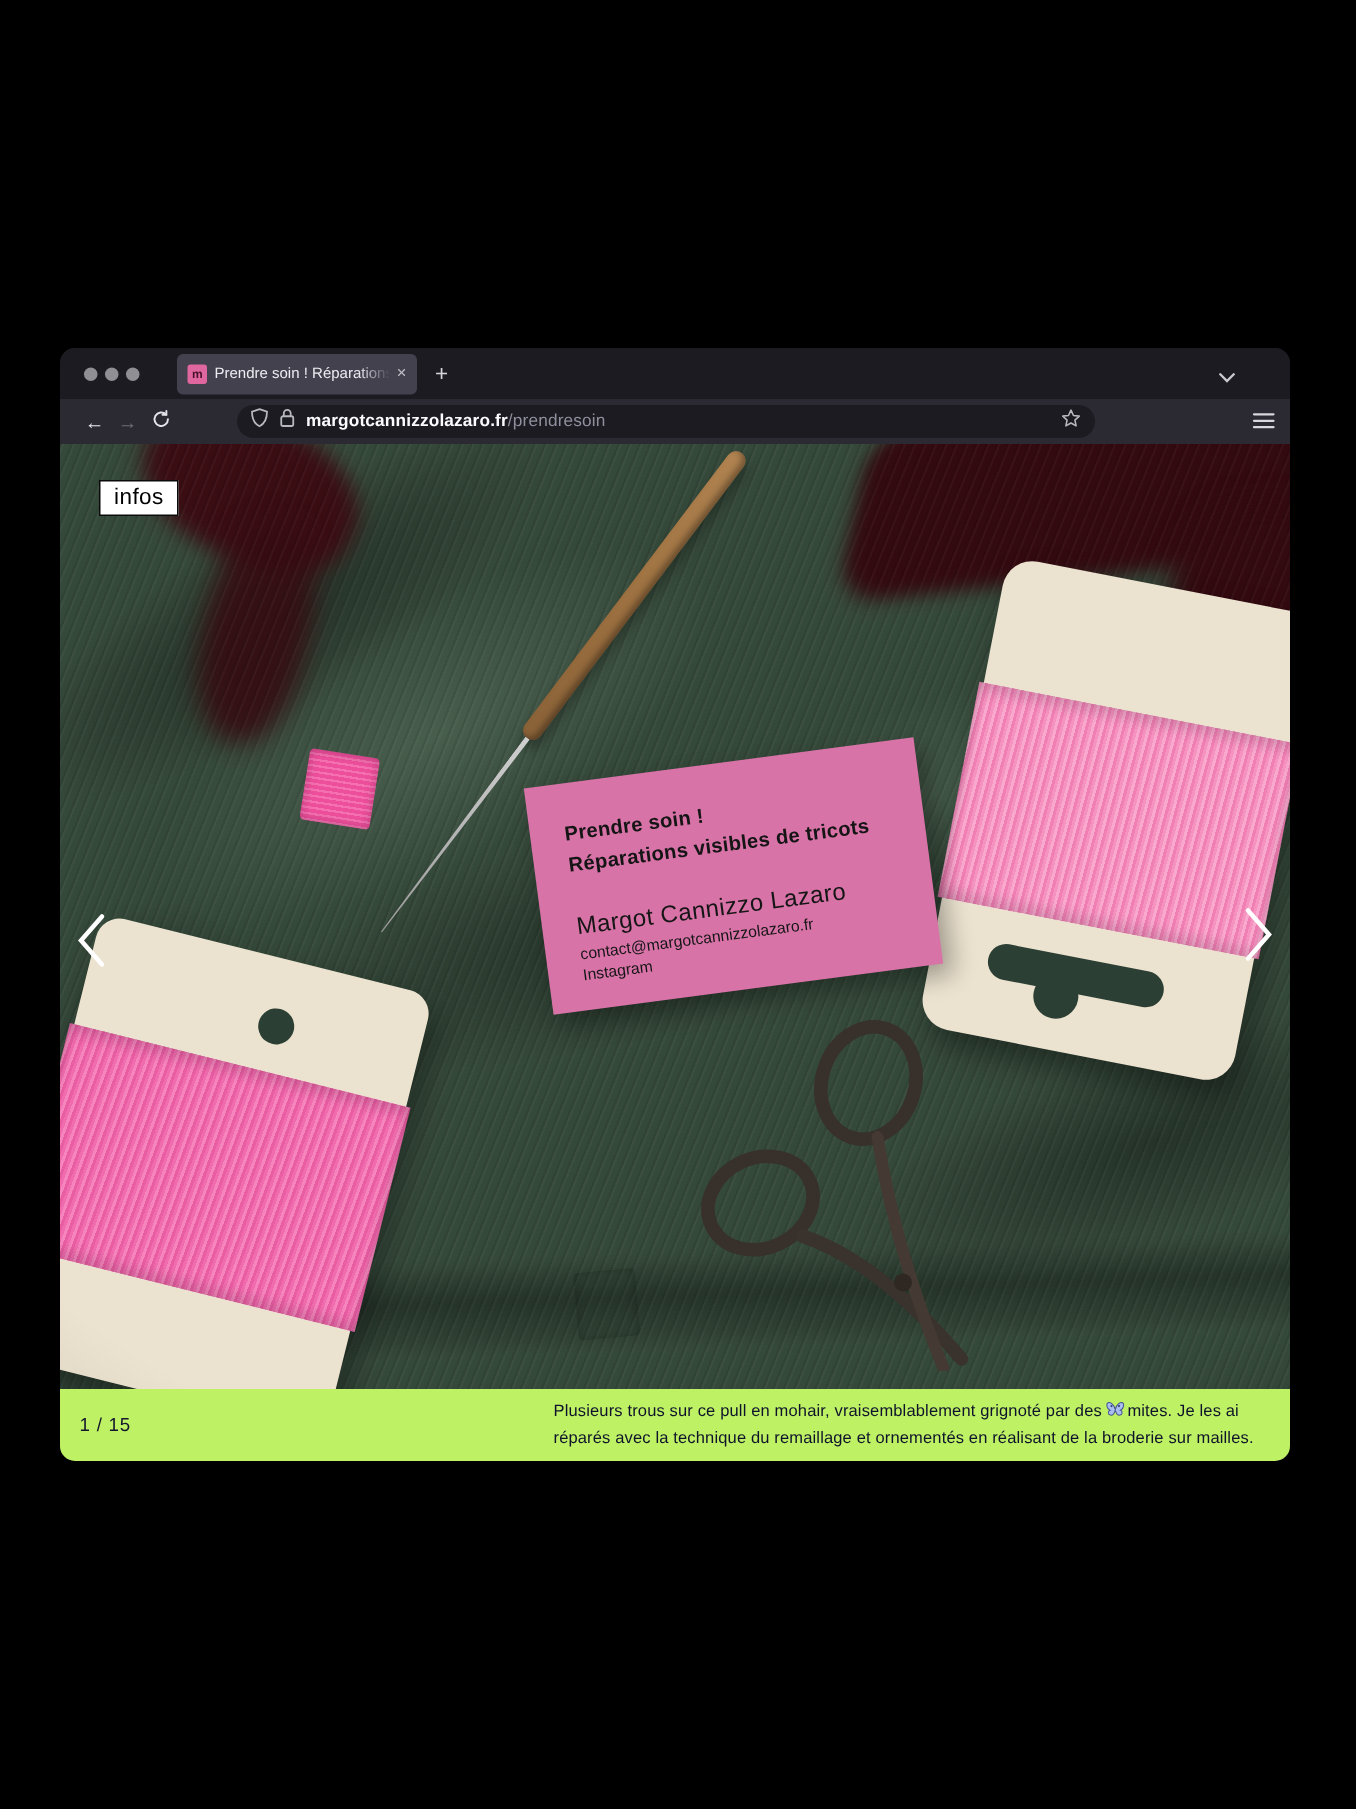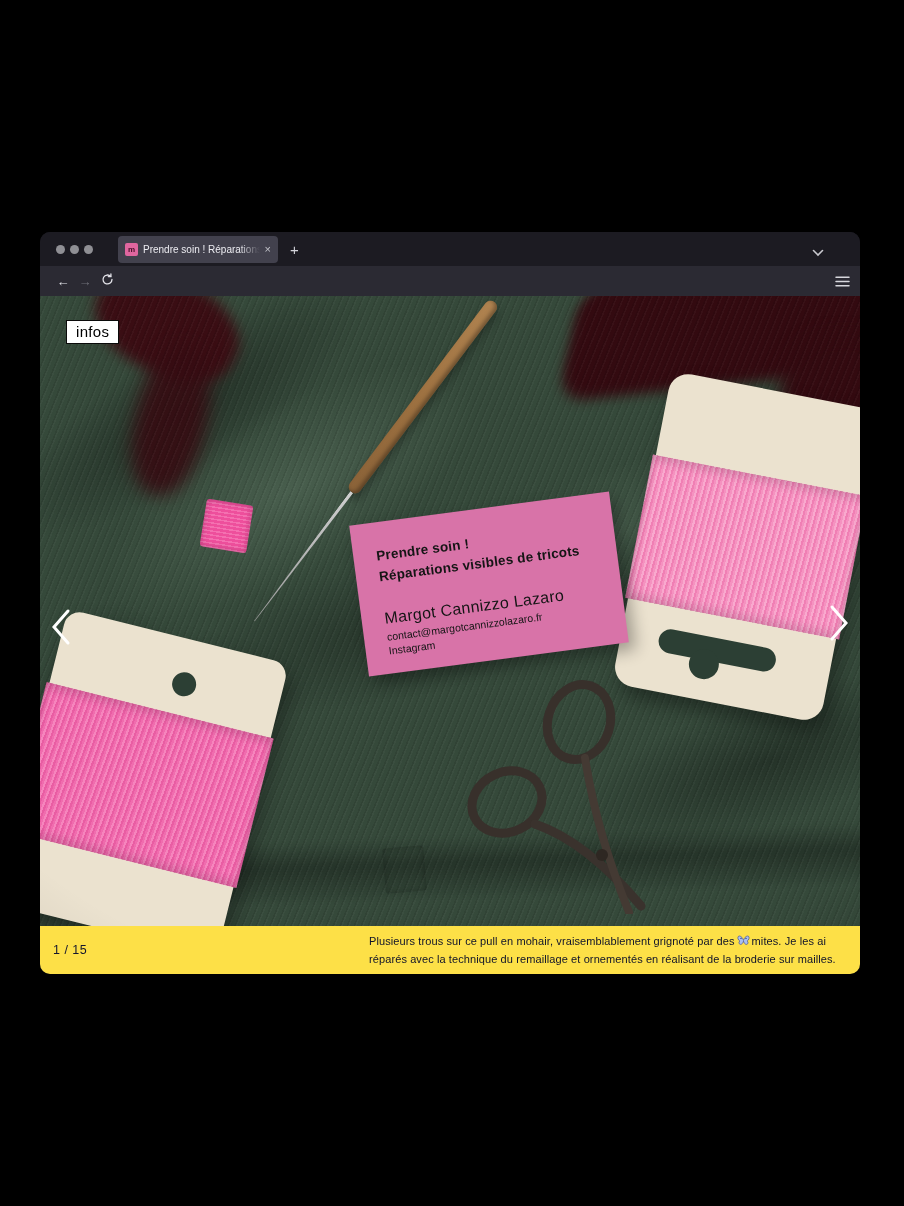--- a/index.html
+++ b/index.html
@@ -132,21 +132,21 @@
   
   .scissors { left:405px; top:378px; width:230px; height:240px; }
   .arrow { width:26px; height:38px; cursor:pointer; }
   .arrow-left { left:8px; top:312px; }
   .arrow-right { left:786px; top:308px; }
   .infos { left:26px; top:24px; background:#fff; color:#000; font-size:15px;
     padding:2px 9px 3px; border:1px solid #0a0a0a; letter-spacing:.3px;
     cursor:pointer; }
 
   
-  .caption-bar { position:relative; height:48px; background:#fde047; }
+  .caption-bar { position:relative; height:48px; background:#bef264; }
   .pagination { position:absolute; left:13px; top:50%; transform:translateY(-50%);
     font-size:12.5px; color:#14162e; letter-spacing:.5px; }
   .caption { position:absolute; right:5px; top:50%; transform:translateY(-50%);
     width:486px; font-size:11px; line-height:1.5;
     color:#0e122a; letter-spacing:.1px; }
   .moth { display:inline-block; vertical-align:-1px; margin:0 2px; }
 </style>
 </head>
 <body>
 
@@ -173,20 +173,39 @@
 
   <div class="toolbar">
     <span class="navbtn">←</span>
     <span class="navbtn fwd">→</span>
     <span class="navbtn">
       <svg width="13" height="13" viewBox="0 0 16 16">
           <path d="M13.5 8a5.5 5.5 0 1 1-1.6-3.9" fill="none" stroke="#e3e3e9" stroke-width="1.6" stroke-linecap="round"></path>
         <path d="M12.2 1.2 L12.2 4.4 L9 4.4" fill="none" stroke="#e3e3e9" stroke-width="1.6" stroke-linecap="round"></path>
         </svg>
     </span>
+    <div class="urlbar">
+      <span>
+        <svg width="12" height="13" viewBox="0 0 12 13">
+            <path d="M6 .8 L11 2.4 C11 7.5 9.4 10.6 6 12.2 C2.6 10.6 1 7.5 1 2.4 Z" fill="none" stroke="#b8b8bf" stroke-width="1.2"></path>
+          </svg>
+      </span>
+      <span>
+        <svg width="11" height="13" viewBox="0 0 11 13">
+            <rect x="1.5" y="5.5" width="8" height="6.5" rx="1.2" fill="none" stroke="#b8b8bf" stroke-width="1.2"></rect>
+          <path d="M3.2 5.5 V3.6 a2.3 2.3 0 0 1 4.6 0 V5.5" fill="none" stroke="#b8b8bf" stroke-width="1.2"></path>
+          </svg>
+      </span>
+      <span class="url-text"><span class="url-domain">margotcannizzolazaro.fr</span><span class="url-path">/prendresoin</span></span>
+      <span class="url-star">
+        <svg width="14" height="14" viewBox="0 0 16 16">
+            <path d="M8 1.6 L9.9 5.7 L14.3 6.2 L11 9.2 L11.9 13.6 L8 11.4 L4.1 13.6 L5 9.2 L1.7 6.2 L6.1 5.7 Z" fill="none" stroke="#b8b8bf" stroke-width="1.2" stroke-linejoin="round"></path>
+          </svg>
+      </span>
+    </div>
     <span class="hamburger">
       <svg width="15" height="13" viewBox="0 0 15 13">
         <path d="M1 2.2 H14 M1 6.5 H14 M1 10.8 H14" stroke="#d7d7dd" stroke-width="1.5" stroke-linecap="round"></path>
         </svg>
     </span>
   </div>
 
   <div class="content">
 
     <div class="layer sh1"></div>

